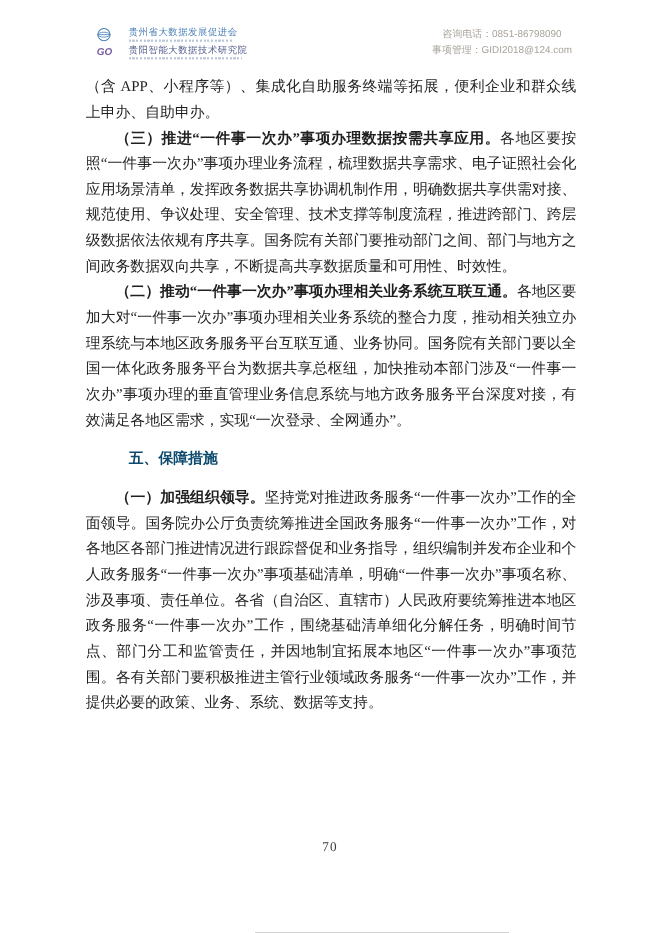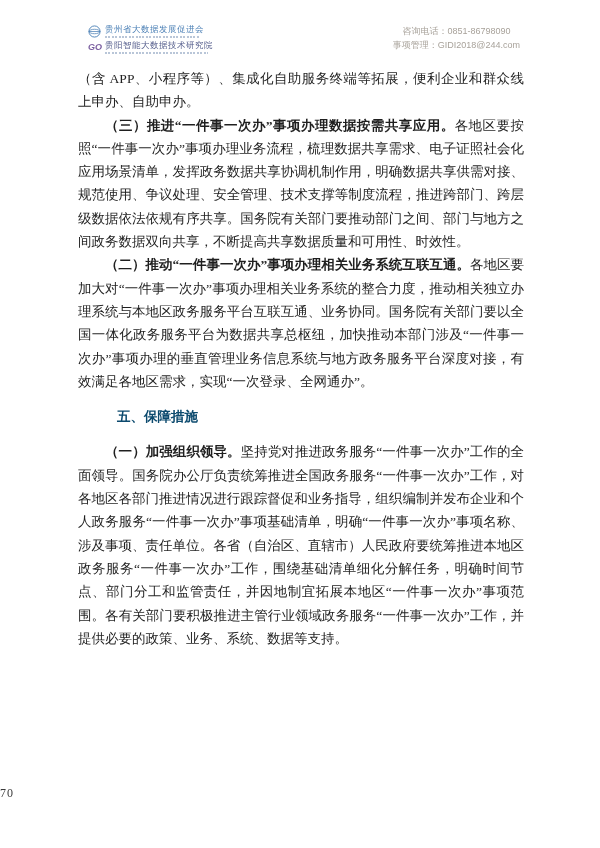--- a/index.html
+++ b/index.html
@@ -11,21 +11,21 @@
     color:#1f1f1f;
     overflow:hidden;
     margin:0 auto;
   }
   
   .header{
     position:absolute;top:25px;left:88px;right:80px;
     display:flex;justify-content:space-between;align-items:flex-start;
   }
   .logos{display:flex;flex-direction:column;gap:3px;}
-  .logo-row{display:flex;align-items:center;gap:4px;}
+  .logo-row{display:flex;align-items:center;gap:16px;}
   .logo-icon{width:13px;height:13px;flex:0 0 auto;}
   .go-mark{
     width:13px;height:13px;flex:0 0 auto;
     font-family:"Liberation Sans","DejaVu Sans",sans-serif;
     font-weight:bold;font-style:italic;font-size:9px;line-height:13px;
     color:#7b5fa0;
   }
   .logo-text-block{display:flex;flex-direction:column;}
   .logo-name{
     font-family:"Liberation Sans","DejaVu Sans",sans-serif;
@@ -51,22 +51,22 @@
   .para{margin:0;text-indent:2em;}
   .para.no-indent{text-indent:0;}
   .lead{font-weight:bold;}
   .section-heading{
     margin:12px;text-indent:2em;
     font-family:"Liberation Sans","DejaVu Sans",sans-serif;
     font-size:13.5px;line-height:23.3px;font-weight:bold;color:#0c4a6e;
   }
   
   .footer{
-    position:absolute;left:0;right:0;top:783px;
-    text-align:left;
+    position:absolute;left:0;right:0;top:761px;
+    text-align:center;
   }
   .page-number{font-size:12px;color:#3a3a3a;letter-spacing:1px;}
 </style>
 </head>
 <body>
 
 <div class="page">
 
   <div class="header">
     <div class="logos">
@@ -88,21 +88,21 @@
           <div class="logo-sub"></div>
         </div>
       </div>
     </div>
 
     <div class="contact">
       <div class="contact-line">
         <span>咨询电话：</span><span>0851-86798090</span>
       </div>
       <div class="contact-line">
-        <span>事项管理：</span><span>GIDI2018@244.com</span>
+        <span>事项管理：</span><span>GIDI2018@124.com</span>
       </div>
     </div>
   </div>
 
   <div class="doc-body">
     <p class="para no-indent"><span class="lead"></span><span>（含 APP、小程序等）、集成化自助服务终端等拓展，便利企业和群众线上申办、自助申办。</span></p>
 
     <p class="para"><span class="lead">（三）推进“一件事一次办”事项办理数据按需共享应用。</span><span>各地区要按照“一件事一次办”事项办理业务流程，梳理数据共享需求、电子证照社会化应用场景清单，发挥政务数据共享协调机制作用，明确数据共享供需对接、规范使用、争议处理、安全管理、技术支撑等制度流程，推进跨部门、跨层级数据依法依规有序共享。国务院有关部门要推动部门之间、部门与地方之间政务数据双向共享，不断提高共享数据质量和可用性、时效性。</span></p>
 
     <p class="para"><span class="lead">（二）推动“一件事一次办”事项办理相关业务系统互联互通。</span><span>各地区要加大对“一件事一次办”事项办理相关业务系统的整合力度，推动相关独立办理系统与本地区政务服务平台互联互通、业务协同。国务院有关部门要以全国一体化政务服务平台为数据共享总枢纽，加快推动本部门涉及“一件事一次办”事项办理的垂直管理业务信息系统与地方政务服务平台深度对接，有效满足各地区需求，实现“一次登录、全网通办”。</span></p>

